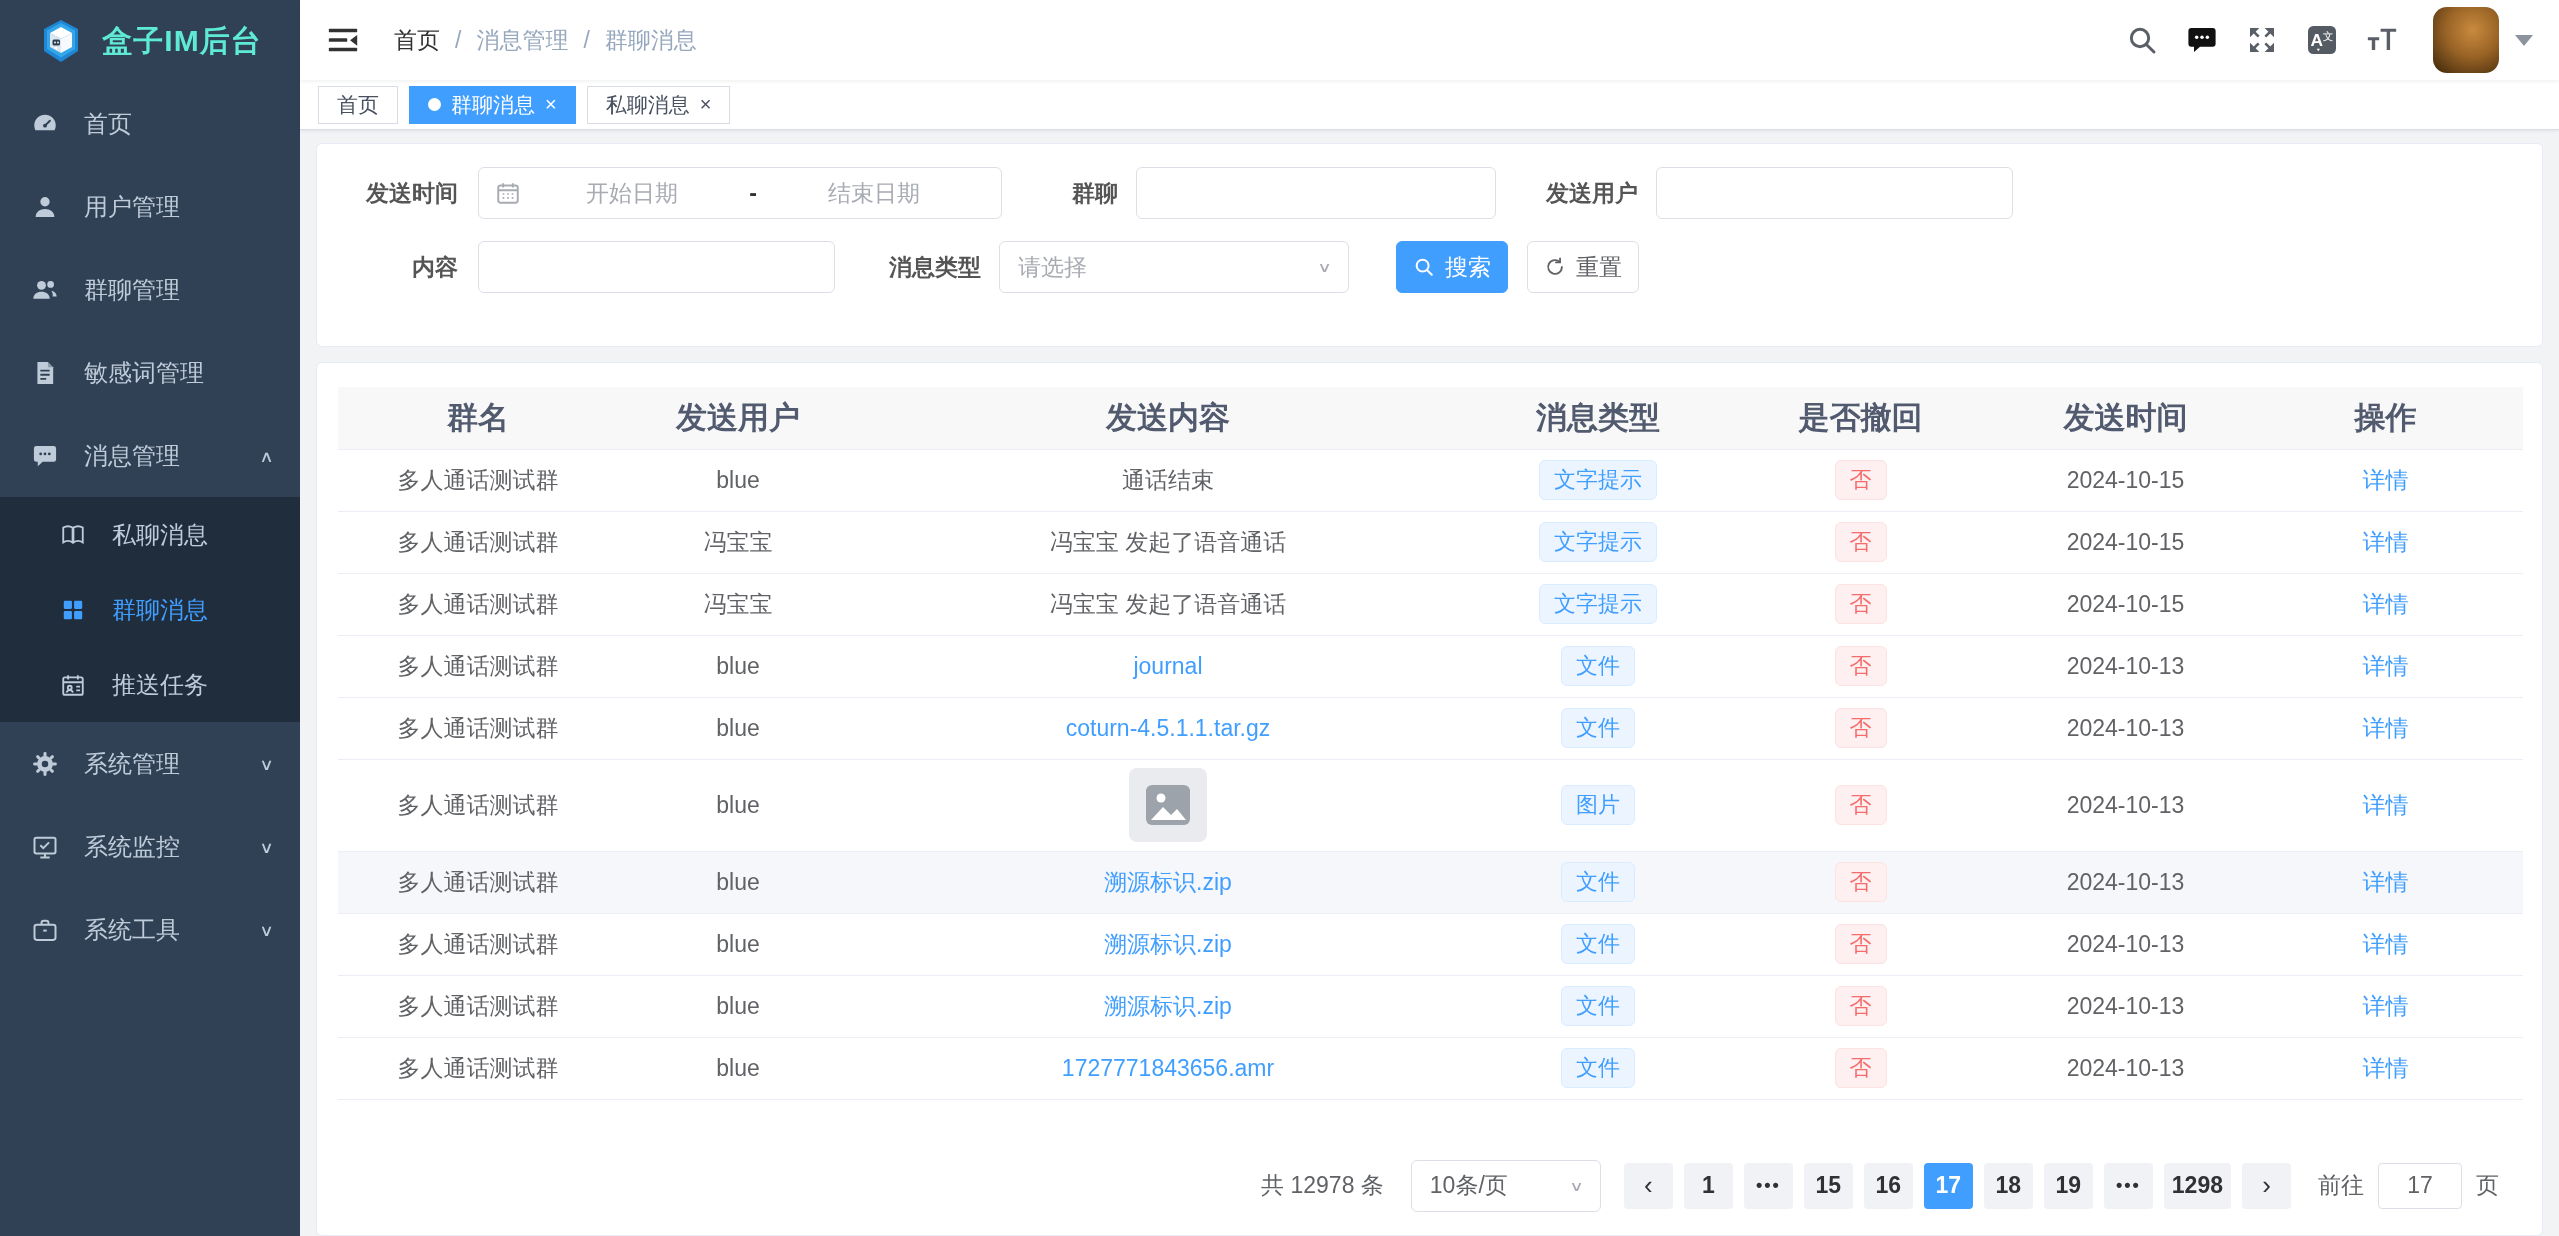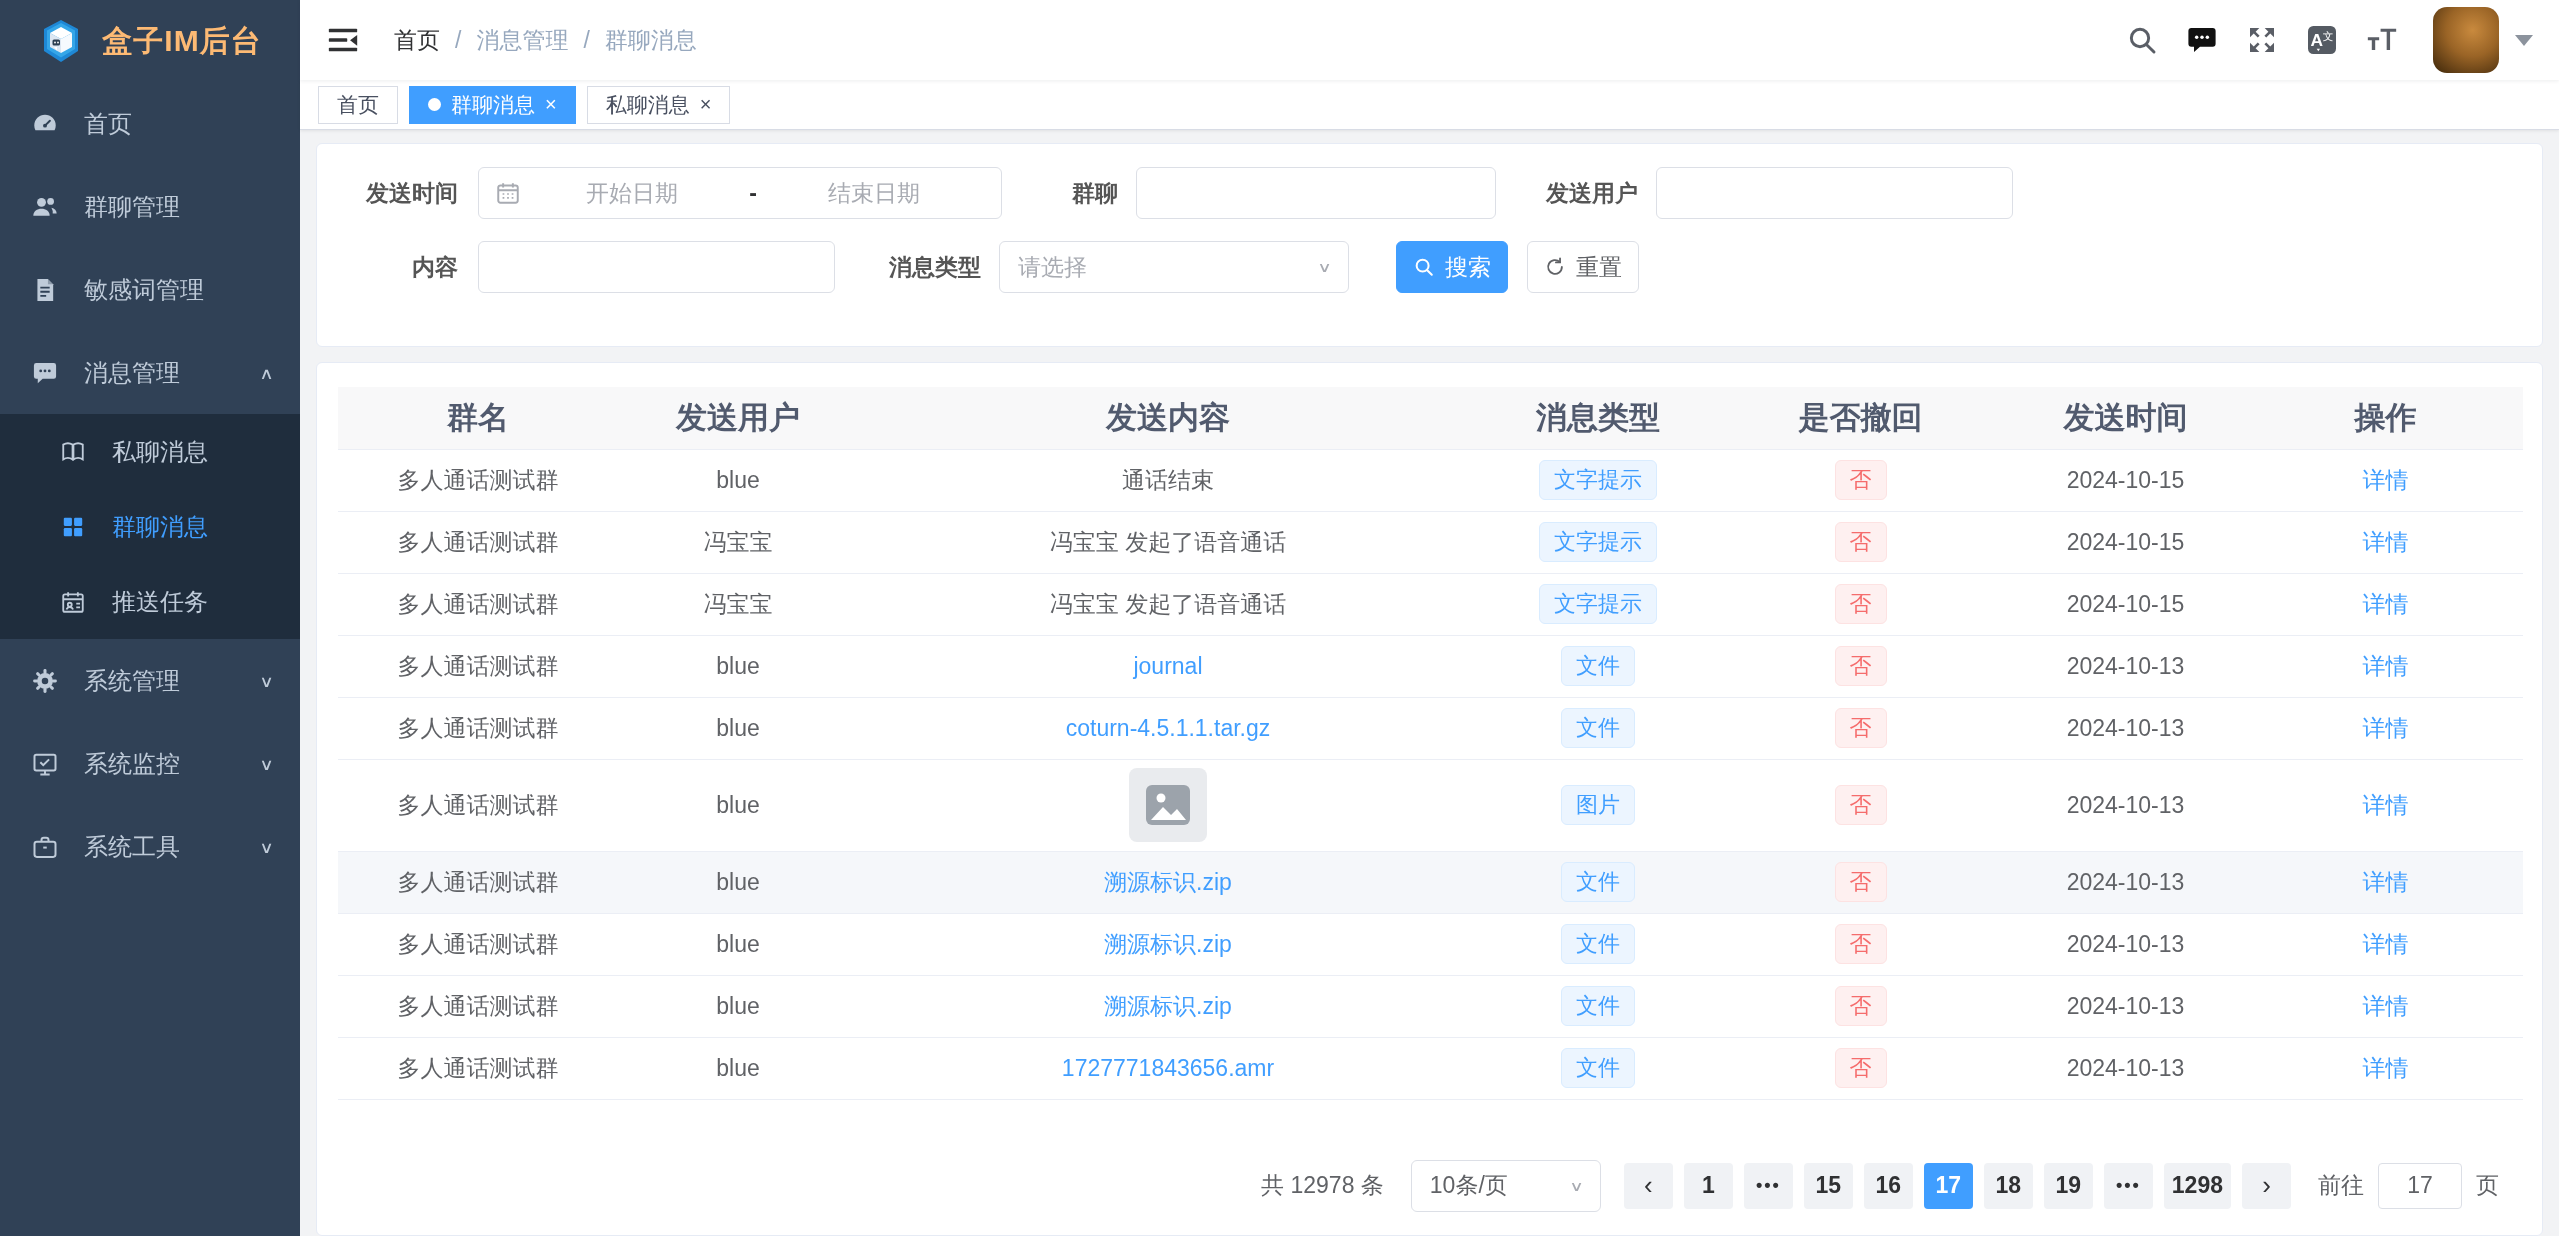--- a/index.html
+++ b/index.html
@@ -3,21 +3,21 @@
 <meta charset="utf-8">
 <style>
   * { margin:0; padding:0; box-sizing:border-box; }
   html,body { width:2559px; height:1236px; }
   body { font-family:"Liberation Sans","DejaVu Sans",sans-serif; font-size:23px; color:#606266; }
   .app { width:2559px; height:1236px; display:flex; overflow:hidden; background:#f2f3f5; }
 
   
   .sidebar { width:300px; height:100%; background:#304156; flex-shrink:0; display:flex; flex-direction:column; }
   .logo { height:82px; display:flex; align-items:center; justify-content:center; gap:18px; }
-  .logo-text { color:#fdba74; font-size:30px; font-weight:700; letter-spacing:1px; }
+  .logo-text { color:#5eead4; font-size:30px; font-weight:700; letter-spacing:1px; }
   .menu-item { height:83px; display:flex; align-items:center; padding:0 26px 0 30px; color:#bfcbd9; cursor:pointer; }
   .menu-item .mi { width:30px; height:30px; display:flex; align-items:center; justify-content:center; flex-shrink:0; }
   .menu-item .mi svg { width:28px; height:28px; }
   .menu-item .ml { margin-left:24px; font-size:24px; flex:1; }
   .menu-item .chev { font-size:20px; color:#bfcbd9; transform:scaleY(.8); }
   .submenu { background:#1f2d3d; }
   .submenu .menu-item { height:75px; padding-left:58px; }
   .submenu .mi svg { width:26px; height:26px; }
   .menu-item.active { color:#409eff; }
   .menu-item.active .ml { color:#409eff; }
@@ -122,20 +122,29 @@
               <path fill="currentColor" d="M12 4a9.2 9.2 0 0 0-9.2 9.2c0 1.5.35 2.9 1 4.1h16.4a9.1 9.1 0 0 0 1-4.1A9.2 9.2 0 0 0 12 4z"></path>
               <path stroke="#304156" stroke-width="1.7" stroke-linecap="round" d="M12 13.4l4.2-4.2" fill="none"></path>
               <circle cx="12" cy="13.4" r="1.7" fill="#304156"></circle>
             </svg>
         </span>
         <span class="ml">首页</span>
       </div>
       <div class="menu-item">
         <span class="mi">
           <svg viewBox="0 0 24 24" fill="currentColor">
+              <circle cx="12" cy="7.5" r="4"></circle>
+              <path d="M4 20.5c0-4.2 3.7-6.7 8-6.7s8 2.5 8 6.7z"></path>
+            </svg>
+        </span>
+        <span class="ml">用户管理</span>
+      </div>
+      <div class="menu-item">
+        <span class="mi">
+          <svg viewBox="0 0 24 24" fill="currentColor">
               <circle cx="9" cy="8" r="3.8"></circle>
               <path d="M2 19.5c0-3.7 3.2-5.9 7-5.9s7 2.2 7 5.9z"></path>
               <circle cx="16.8" cy="7.2" r="2.9"></circle>
               <path d="M17.5 12.6c2.7.5 4.5 2.3 4.5 5h-3.4a8 8 0 0 0-1.1-5z"></path>
             </svg>
         </span>
         <span class="ml">群聊管理</span>
       </div>
       <div class="menu-item">
         <span class="mi">

